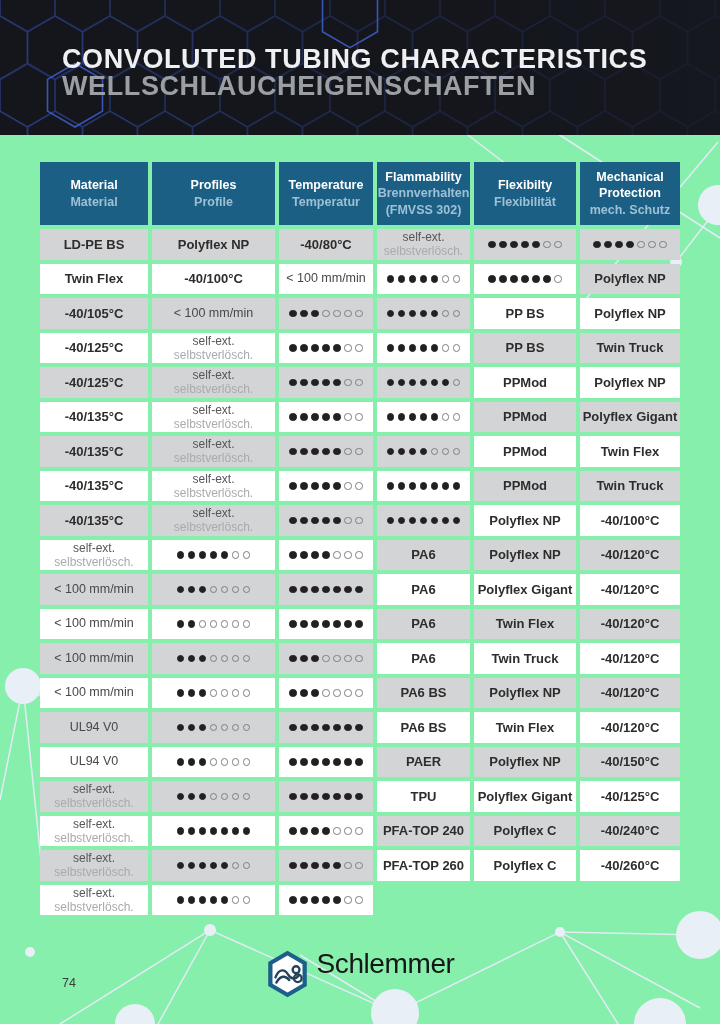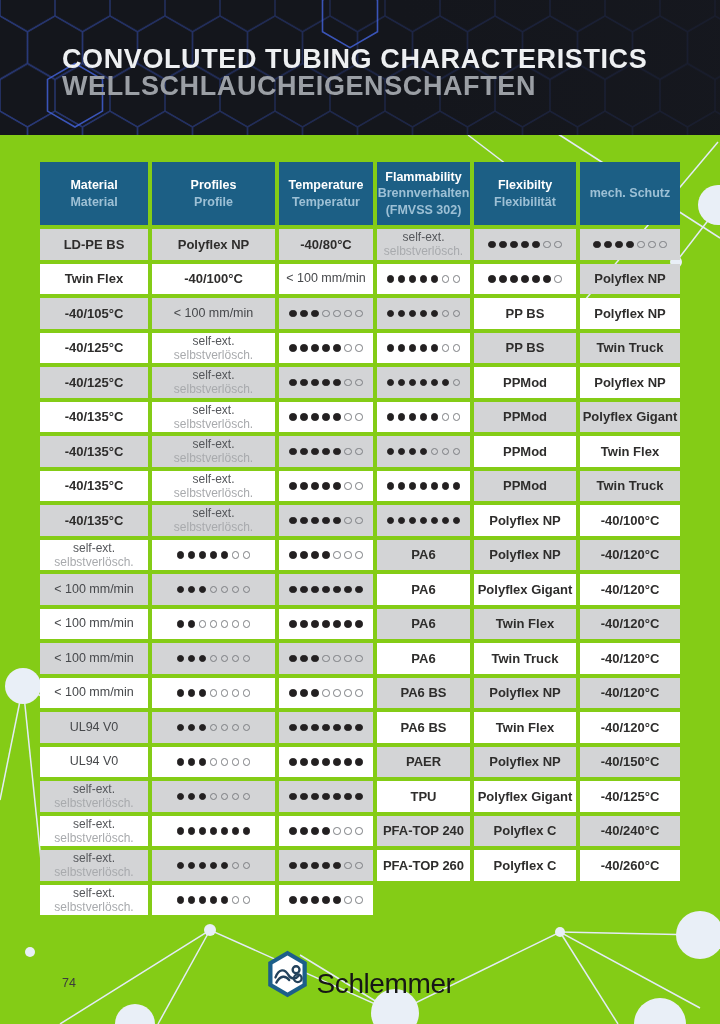--- a/index.html
+++ b/index.html
@@ -1,19 +1,19 @@
 <!DOCTYPE html>
 <html><head>
 <meta charset="utf-8">
 <style>
   * { margin:0; padding:0; box-sizing:border-box; }
   html,body { background:#888; }
   .page {
     position:relative; width:720px; height:1024px; margin:0 auto;
-    background:#84cc16; overflow:hidden;
+    background:#86efac; overflow:hidden;
     font-family:"Liberation Sans", sans-serif;
   }
   
   .bg-net { position:absolute; inset:0; z-index:0; }
   
   .band {
     position:absolute; left:0; top:0; width:720px; height:135px;
     background:#14161c; z-index:2; overflow:hidden;
   }
   .band svg.hexes { position:absolute; inset:0; }
@@ -56,21 +56,21 @@
     border:1.2px solid #7c7e82; background:transparent; display:inline-block;
   }
   .dot.filled { background:#232021; border-color:#232021; }
   
   .pagenum {
     position:absolute; left:62px; top:976px; z-index:2;
     font-size:12.5px; color:#3c3c3c;
   }
   .logo {
     position:absolute; left:50%; top:950px; transform:translateX(-50%);
-    display:flex; align-items:flex-end; gap:7px; z-index:2;
+    display:flex; align-items:flex-start; gap:7px; z-index:2;
   }
   .logo-text {
     font-size:28px; color:#161616; letter-spacing:-.4px; line-height:1;
   }
 </style>
 </head>
 <body>
 
 <div class="page">
 
@@ -149,20 +149,21 @@
     </div>
     <div class="cell th">
       <span class="en">Flammability</span>
       <span class="de">Brennverhalten (FMVSS 302)</span>
     </div>
     <div class="cell th">
       <span class="en">Flexibilty</span>
       <span class="de">Flexibilität</span>
     </div>
     <div class="cell th">
+      <span class="en">Mechanical Protection</span>
       <span class="de">mech. Schutz</span>
     </div>
 
     <div class="cell c-material shaded">
         <span class="txt-main">LD-PE BS</span>
       </div>
     <div class="cell c-profile shaded">
         <span class="txt-main">Polyflex NP</span>
       </div>
     <div class="cell c-temp shaded">

